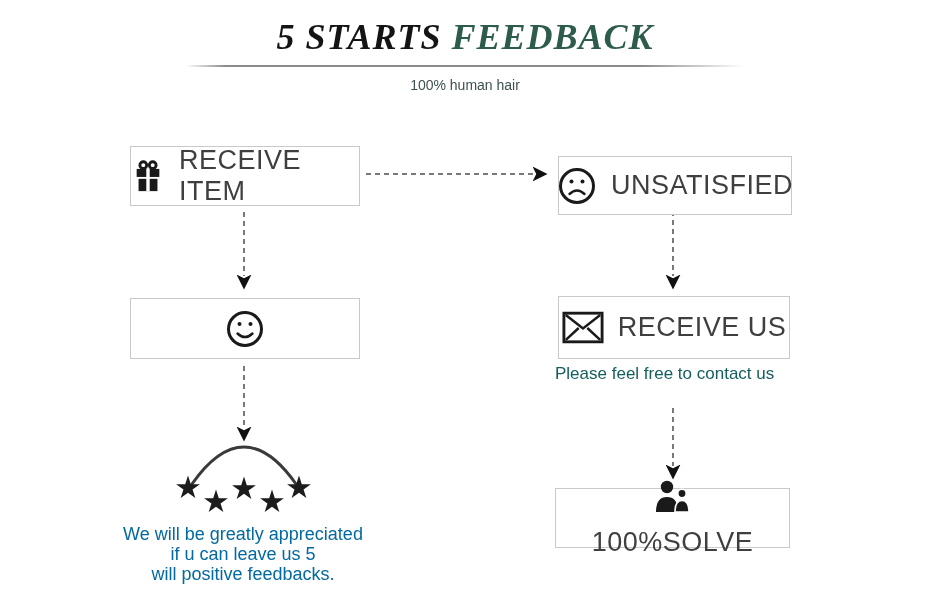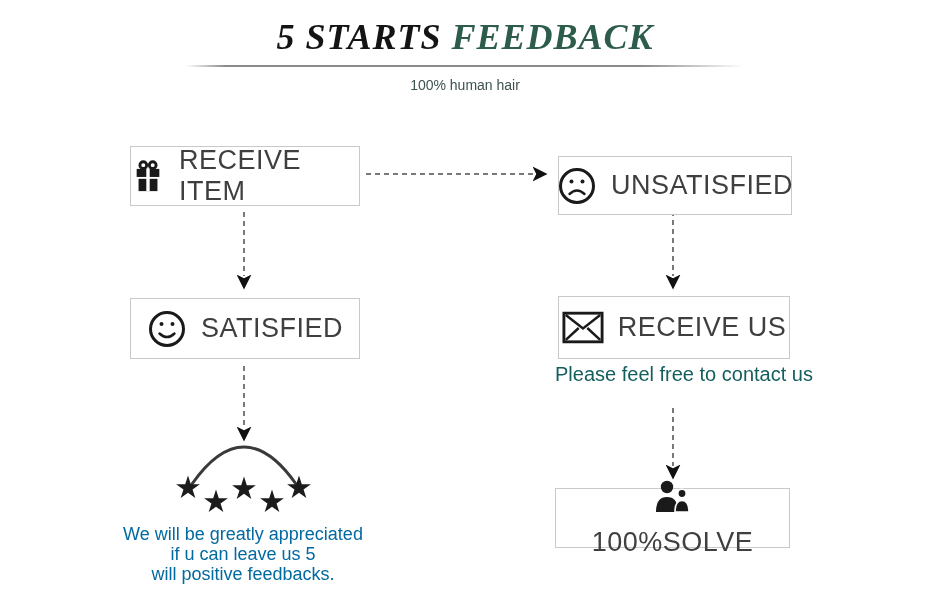--- a/index.html
+++ b/index.html
@@ -32,21 +32,21 @@
   .box-receive{left:130px;top:146px;width:228px;height:58px;}
   .box-unsatisfied{left:558px;top:146px;width:232px;height:57px;margin-top:10px;}
   .box-satisfied{left:130px;top:298px;width:228px;height:59px;}
   .box-contact{left:558px;top:296px;width:230px;height:61px;}
   .box-solve{left:555px;top:488px;width:233px;height:58px;flex-direction:column;}
   
   .arrows{position:absolute;left:0;top:0;width:930px;height:600px;pointer-events:none;}
   
   .contact-note{
     position:absolute;left:555px;top:363px;width:260px;
-    font-size:20px;line-height:22px;color:#145e5e;
+    font-size:17px;line-height:22px;color:#145e5e;
   }
   .stars-figure{position:absolute;left:168px;top:438px;}
   .stars-note{
     position:absolute;left:118px;top:524px;width:250px;text-align:center;
     font-size:18px;line-height:20px;color:#0369a1;
   }
 </style>
 </head>
 <body>
 
@@ -90,21 +90,20 @@
     <span>UNSATISFIED</span>
   </div>
 
   <div class="box box-satisfied">
     <svg width="40" height="40" viewBox="0 0 40 40">
       <circle cx="20" cy="20" r="16.5" fill="none" stroke="#1a1a1a" stroke-width="3"></circle>
       <circle cx="14.5" cy="15" r="2" fill="#1a1a1a"></circle>
       <circle cx="25.5" cy="15" r="2" fill="#1a1a1a"></circle>
       <path d="M12.5 24.5 Q20 31.5 27.5 24.5" fill="none" stroke="#1a1a1a" stroke-width="2.4" stroke-linecap="round"></path>
     </svg>
-    <span>SATISFIED</span>
   </div>
 
   <div class="box box-contact">
     <svg width="42" height="33" viewBox="0 0 44 34">
       <rect x="2" y="2" width="40" height="30" fill="#ffffff" stroke="#1a1a1a" stroke-width="3"></rect>
       <path d="M4 4 L22 18 L40 4" fill="none" stroke="#1a1a1a" stroke-width="2.6"></path>
       <path d="M4 30 L17.5 17.5 M40 30 L26.5 17.5" fill="none" stroke="#1a1a1a" stroke-width="2.6"></path>
     </svg>
     <span>RECEIVE US</span>
   </div>

